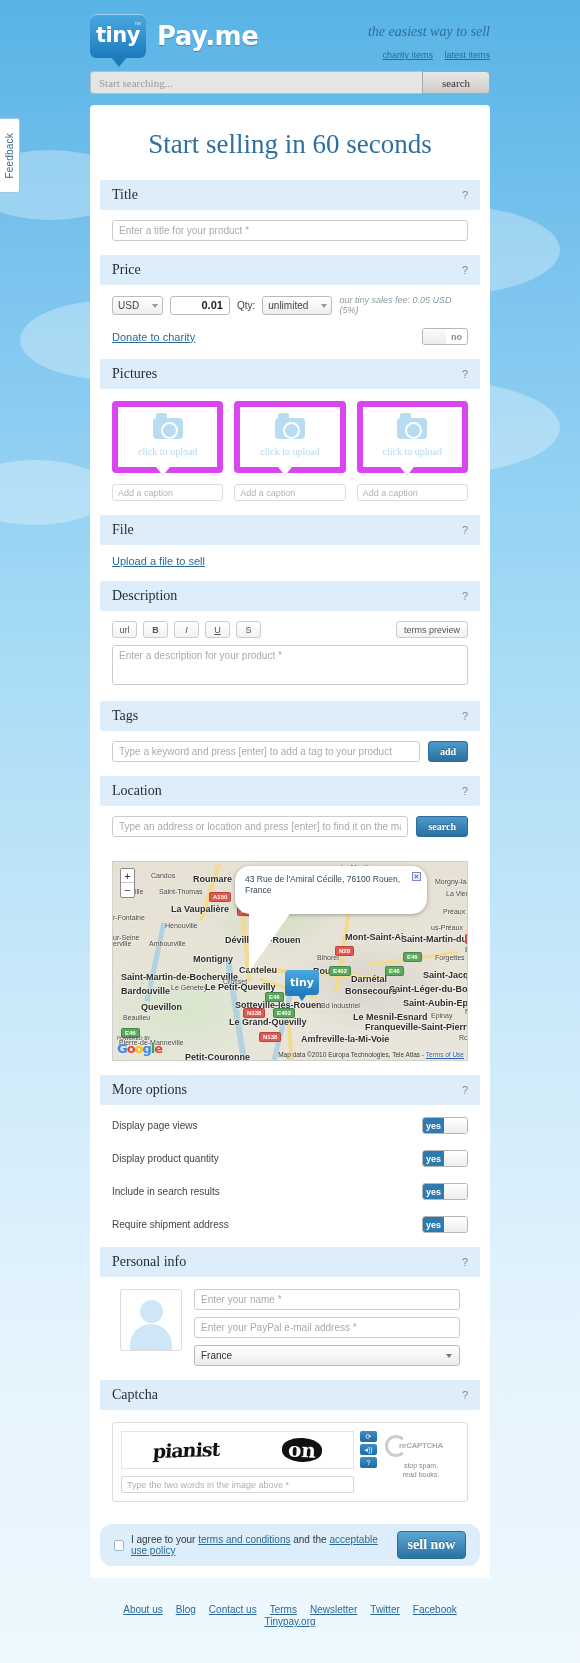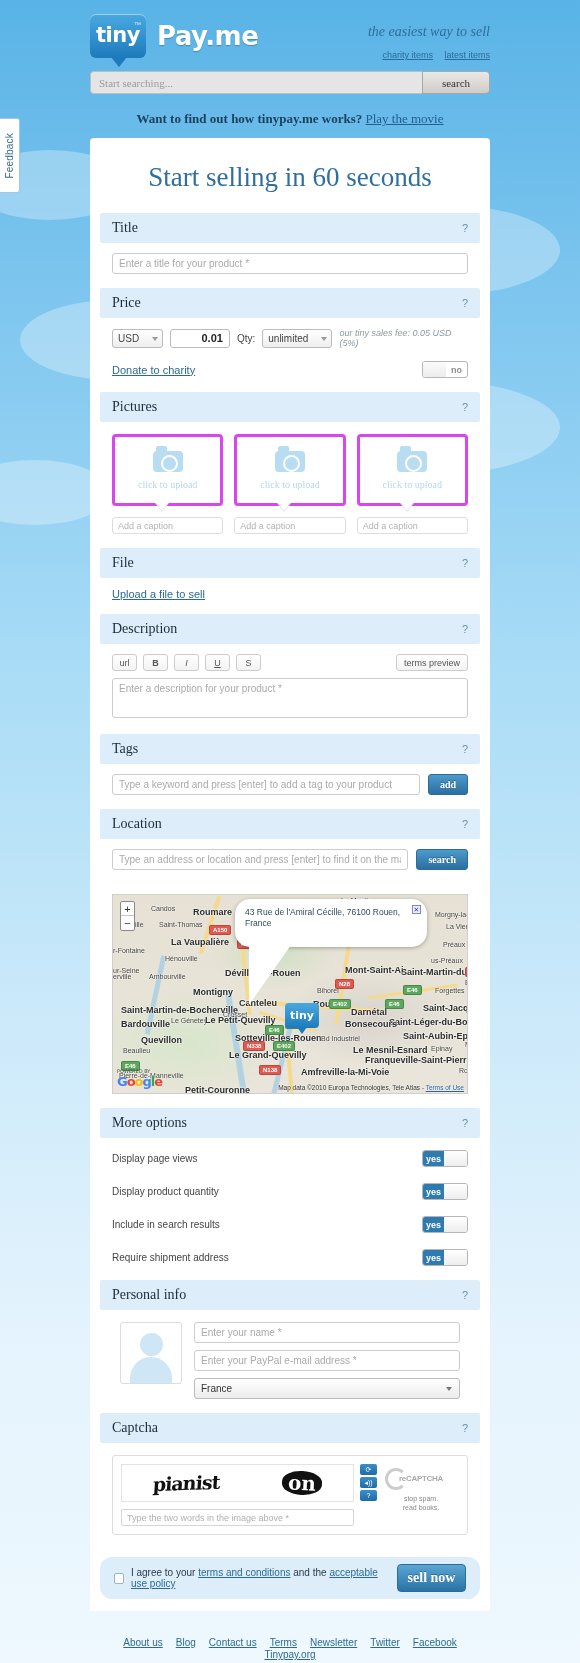--- a/index.html
+++ b/index.html
@@ -160,21 +160,21 @@
     flex: 1; display: flex; align-items: center; justify-content: center;
     font-size: 9px; font-weight: bold; color: #8d8d8d;
   }
   .toggle.on .lab { background: #2f7bb0; color: #fff; order: -1; }
   .toggle.on .knob { background: linear-gradient(to bottom,#fff,#ededed); }
 
   
   #pictures-body { display: flex; gap: 11px; padding: 12px 22px 14px; }
   .pic-slot { flex: 1; }
   .pic-drop {
-    height: 72px; border: 3px solid #d946ef; border-radius: 4px;
+    height: 72px; border: 6px solid #d946ef; border-radius: 4px;
     display: flex; flex-direction: column; align-items: center; justify-content: center;
     background: #fff; cursor: pointer; position: relative;
   }
   .pic-drop:after {
     content:''; position:absolute; bottom:-8px; left: 38%;
     width:0;height:0;border-left:7px solid transparent;border-right:7px solid transparent;
     border-top:9px solid #fff; filter: drop-shadow(0 1px 0 #dcdcdc);
   }
   .cam {
     width: 30px; height: 21px; background: #b8ddf2; border-radius: 4px;
@@ -426,24 +426,20 @@
       <div id="logo-text">Pay.me</div>
     </div>
     <div id="tagline">the easiest way to sell</div>
     <div id="header-links">
       <a href="#">charity items</a>
       <a href="#">latest items</a>
     </div>
     <div id="search-row">
       <input id="search-input" type="text" placeholder="Start searching..." style="">
       <button id="search-button">search</button>
-    </div>
-    <div id="movie-line">
-      <span>Want to find out how tinypay.me works?</span>
-      <a href="#">Play the movie</a>
     </div>
   </div>
 </div>
 
 <div id="card">
 
   <h1 id="page-title">Start selling in 60 seconds</h1>
 
   <div class="sec-head">
     <h2>Title</h2>

